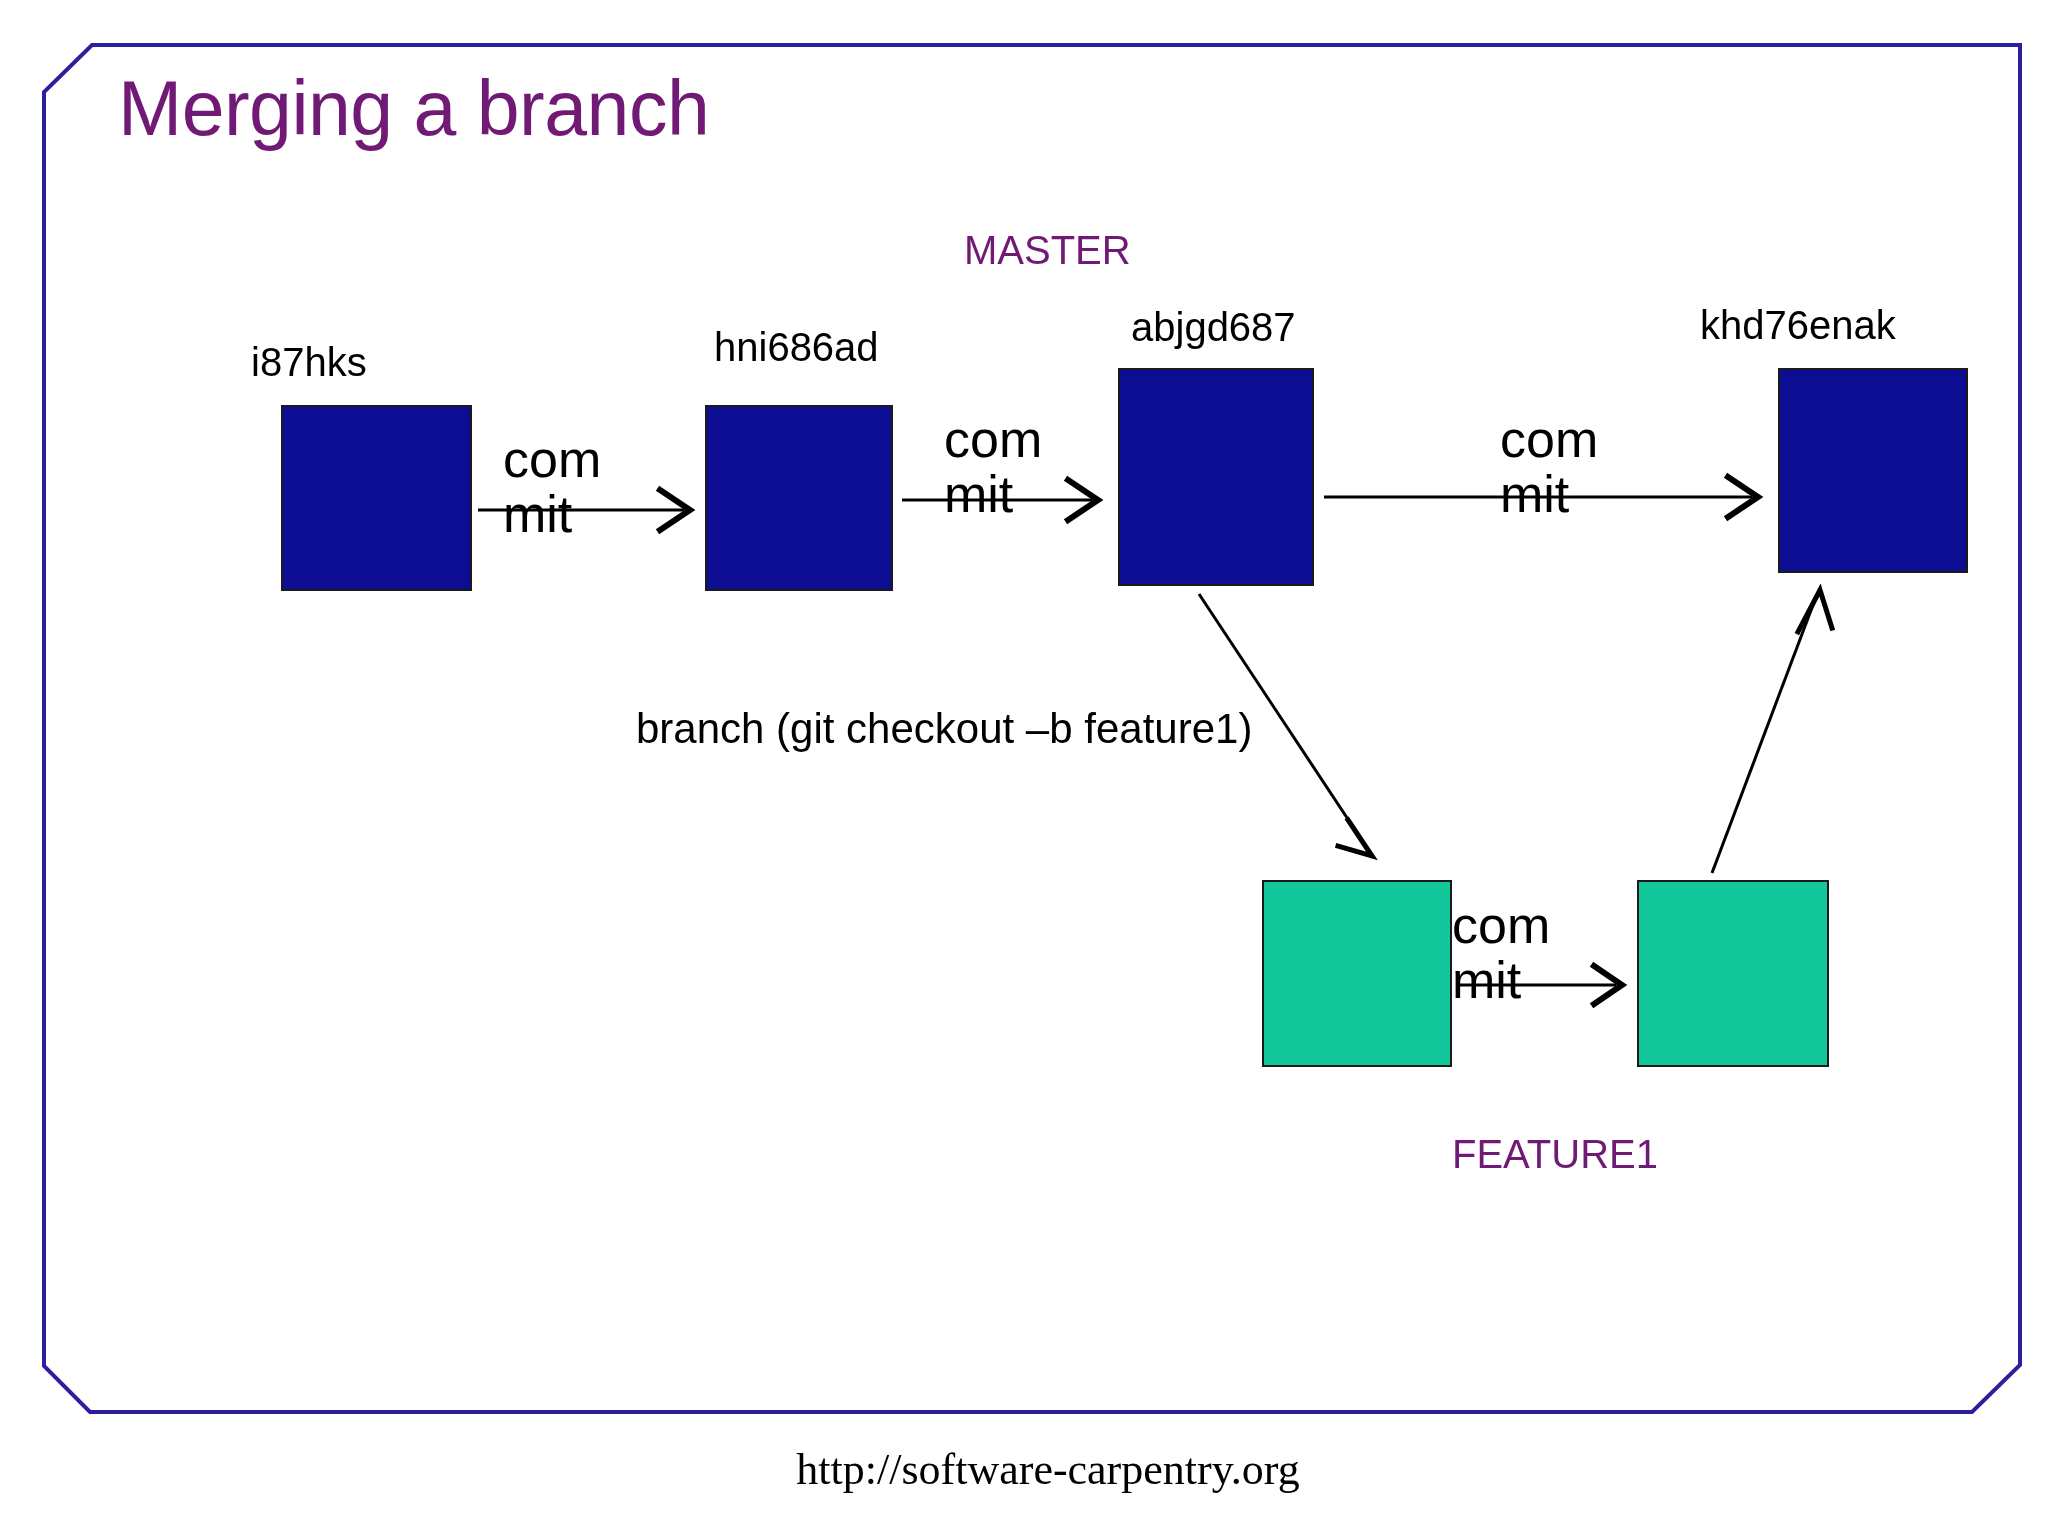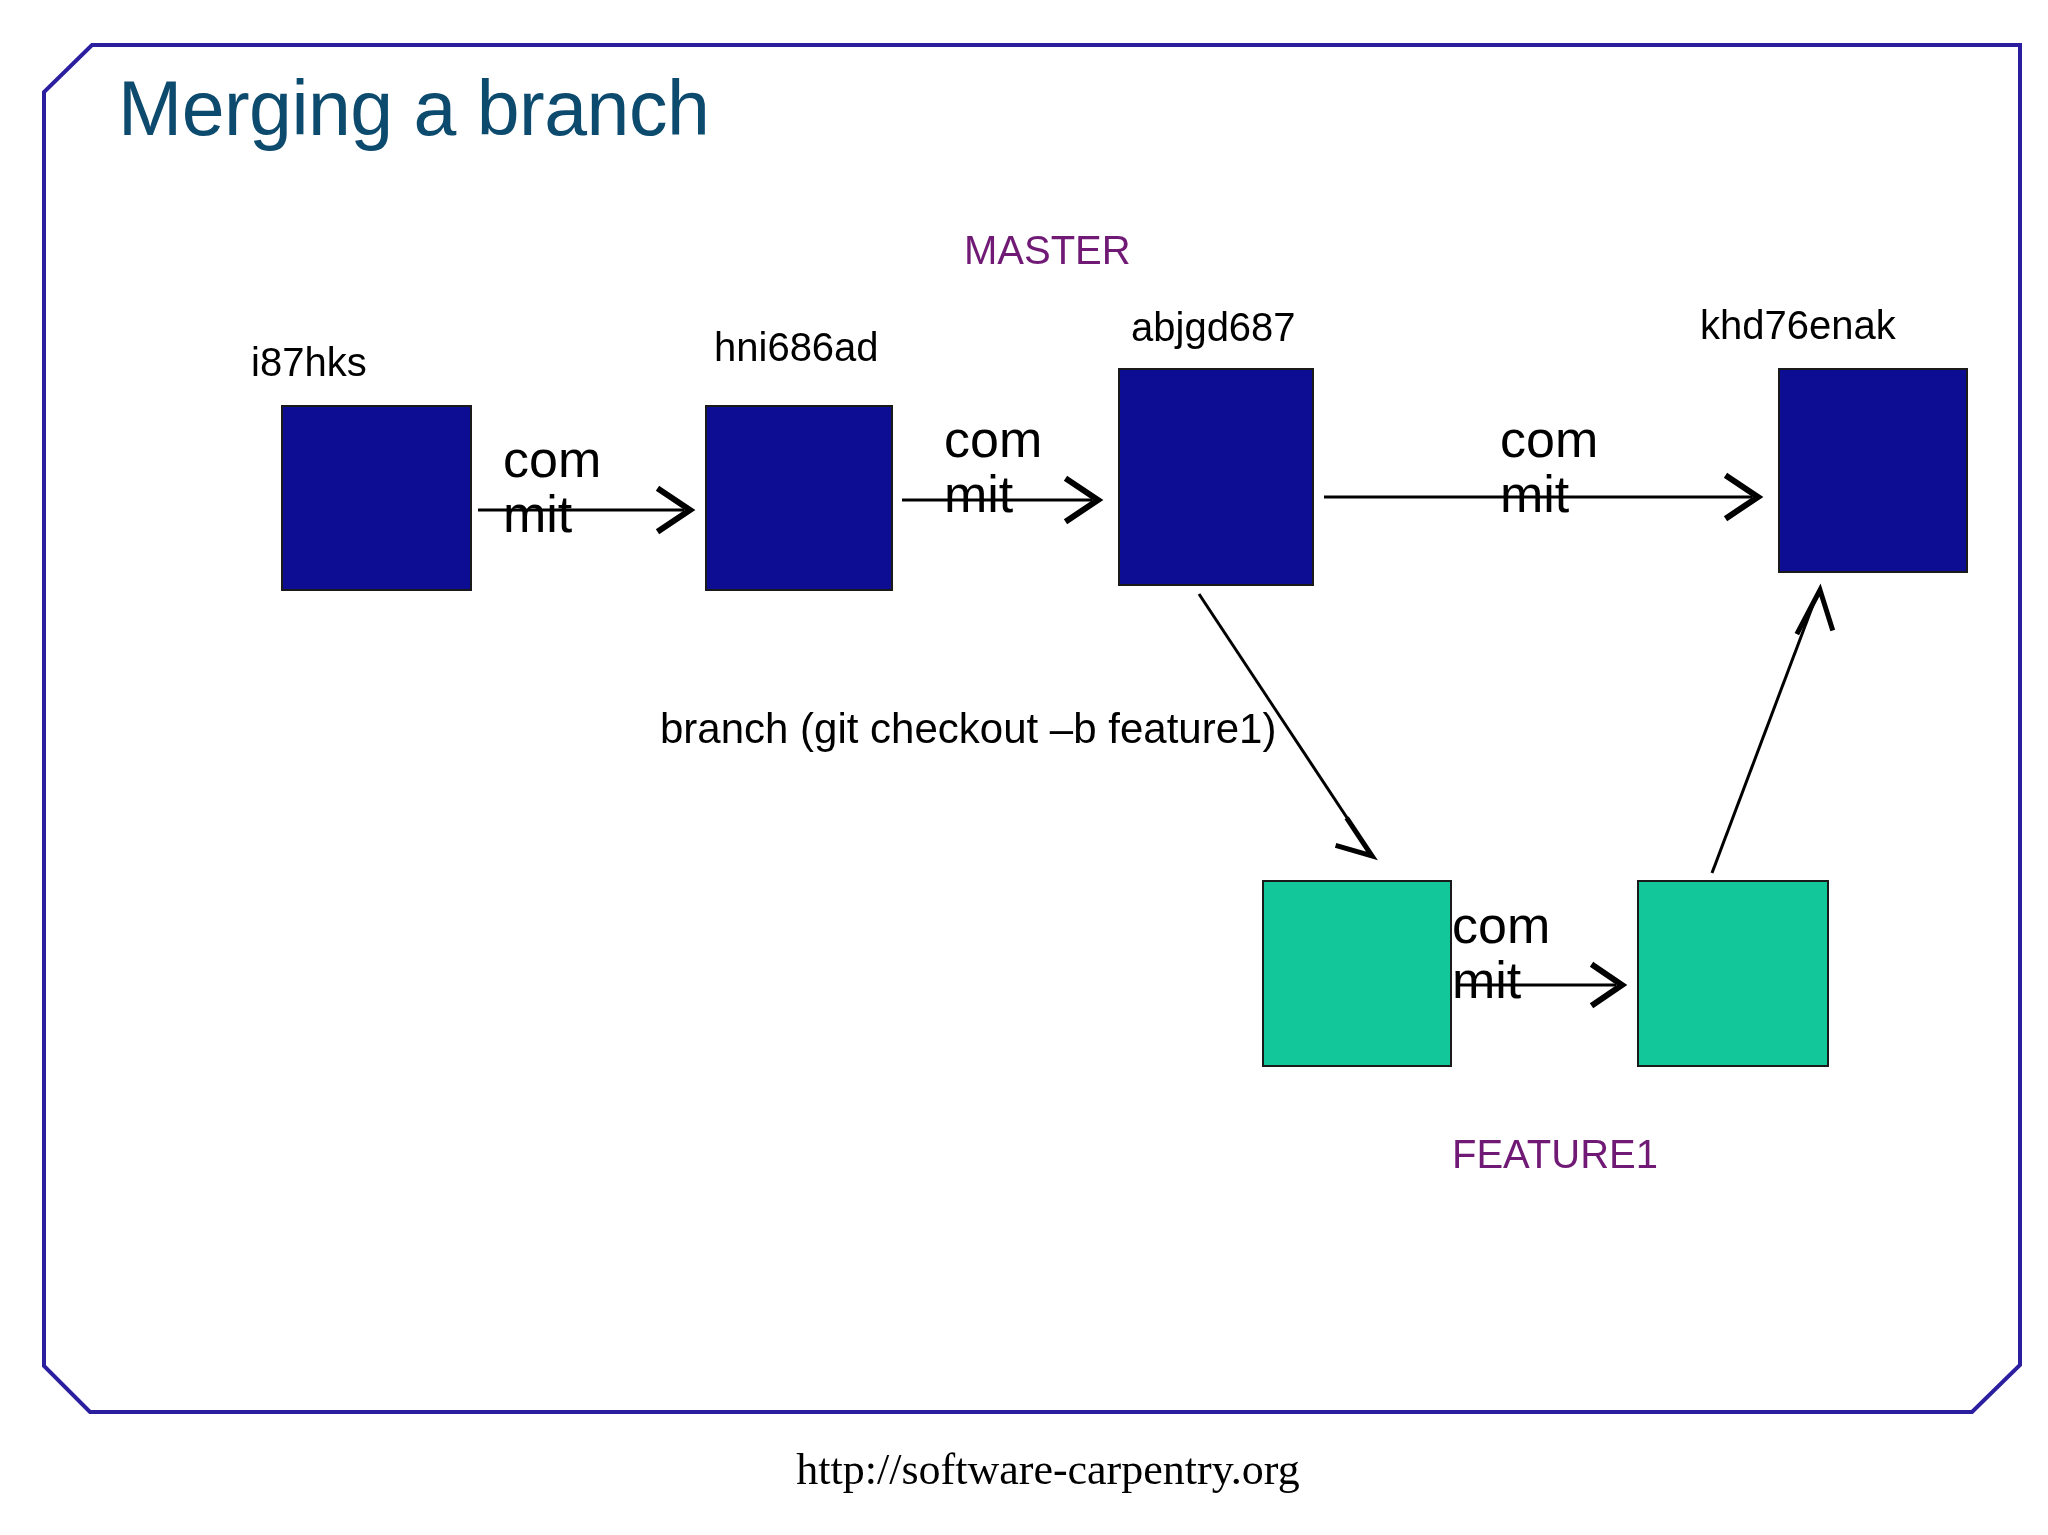--- a/index.html
+++ b/index.html
@@ -32,21 +32,21 @@
     pointer-events: none;
   }
 
   
   #title {
     position: absolute;
     left: 118px;
     top: 70px;
     font-size: 77px;
     line-height: 1.0;
-    color: #0c4a6e;
+    color: #701a75;
     white-space: nowrap;
     letter-spacing: -0.5px;
   }
 
   
   #logo {
     position: absolute;
     left: 1466px;
     top: 48px;
     width: 540px;
@@ -162,21 +162,21 @@
   <div class="node master" style="left:1778px; top:368px; width:190px; height:205px;"></div>
 
   <div class="node feature" style="left:1262px; top:880px; width:190px; height:187px;"></div>
   <div class="node feature" style="left:1637px; top:880px; width:192px; height:187px;"></div>
 
   <div class="commit-label" style="left:503px; top:432px;">commit</div>
   <div class="commit-label" style="left:944px; top:412px;">commit</div>
   <div class="commit-label" style="left:1500px; top:412px;">commit</div>
   <div class="commit-label" style="left:1452px; top:898px;">commit</div>
 
-  <div class="annotation" style="left:660px; top:705px;">branch (git checkout –b feature1)</div>
+  <div class="annotation" style="left:636px; top:705px;">branch (git checkout –b feature1)</div>
 
   <svg id="arrows" viewBox="0 0 2048 1535" width="2048" height="1535">
     <g stroke="#000000" stroke-width="3" fill="none">
 
       <line x1="478" y1="510" x2="684" y2="510"></line>
       <polyline points="660,490 690,510 660,530" stroke-width="6" stroke-linecap="square"></polyline>
 
       <line x1="902" y1="500" x2="1092" y2="500"></line>
       <polyline points="1068,480 1098,500 1068,520" stroke-width="6" stroke-linecap="square"></polyline>
 

